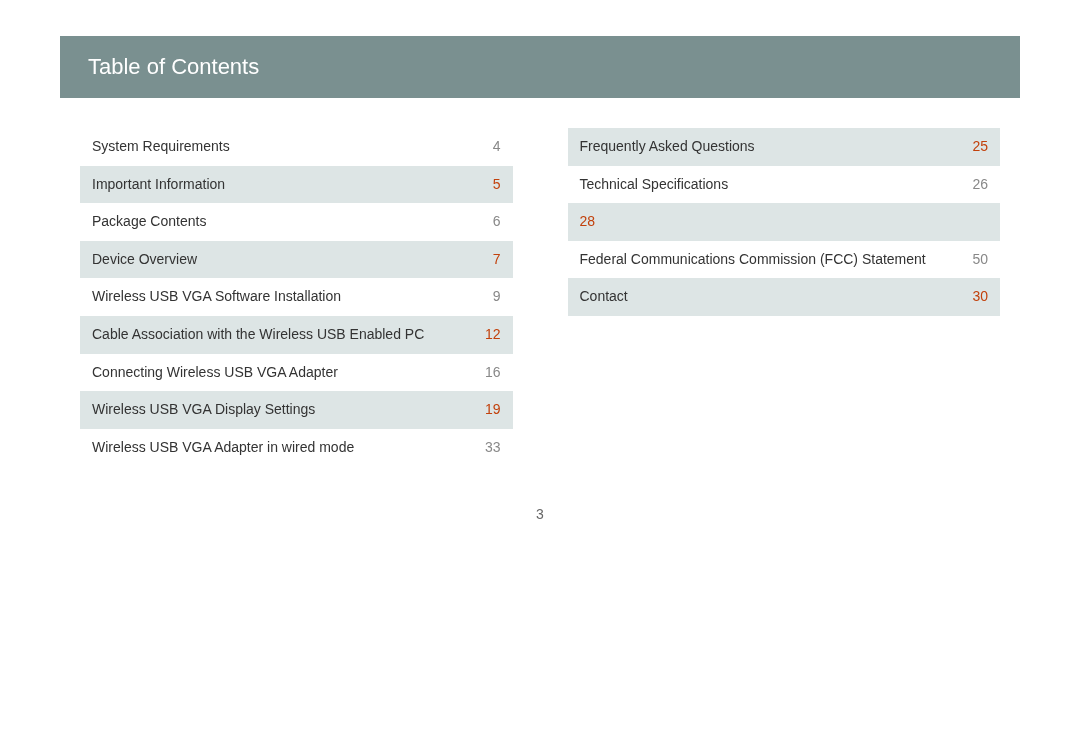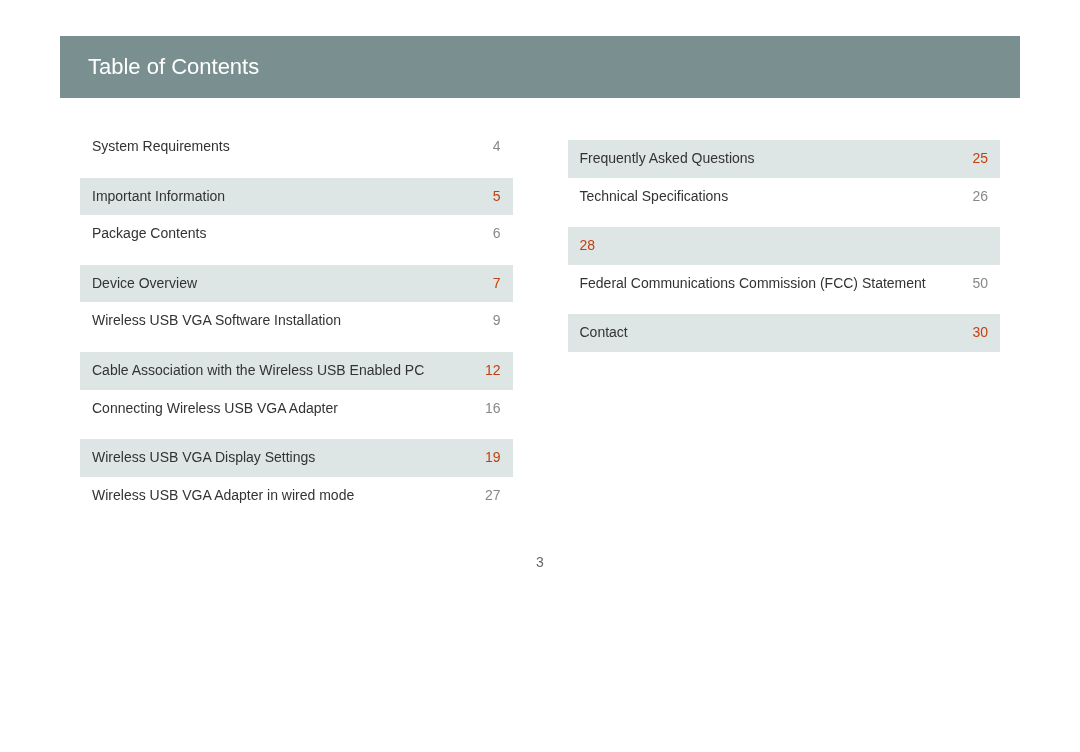--- a/index.html
+++ b/index.html
@@ -52,21 +52,20 @@
       justify-content: space-between;
       align-items: flex-start;
       padding: 9px 12px;
       font-size: 14px;
       color: #333333;
       line-height: 1.4;
     }
 
     .toc-item.highlighted {
       background: #dde5e5;
-      margin-top: 12px;
     }
 
     .toc-item .item-title {
       flex: 1;
       padding-right: 20px;
     }
 
     .toc-item .item-page {
       color: #888888;
       font-size: 14px;
@@ -122,21 +121,21 @@
         <div class="toc-item">
           <span class="item-title">Connecting Wireless USB VGA Adapter</span>
           <span class="item-page">16</span>
         </div>
         <div class="toc-item highlighted">
           <span class="item-title">Wireless USB VGA Display Settings</span>
           <span class="item-page">19</span>
         </div>
         <div class="toc-item">
           <span class="item-title">Wireless USB VGA Adapter in wired mode</span>
-          <span class="item-page">27</span>
+          <span class="item-page">33</span>
         </div>
       </div>
     <div class="toc-column" id="right-col">
         <div class="toc-item highlighted">
           <span class="item-title">Frequently Asked Questions</span>
           <span class="item-page">25</span>
         </div>
         <div class="toc-item">
           <span class="item-title">Technical Specifications</span>
           <span class="item-page">26</span>

